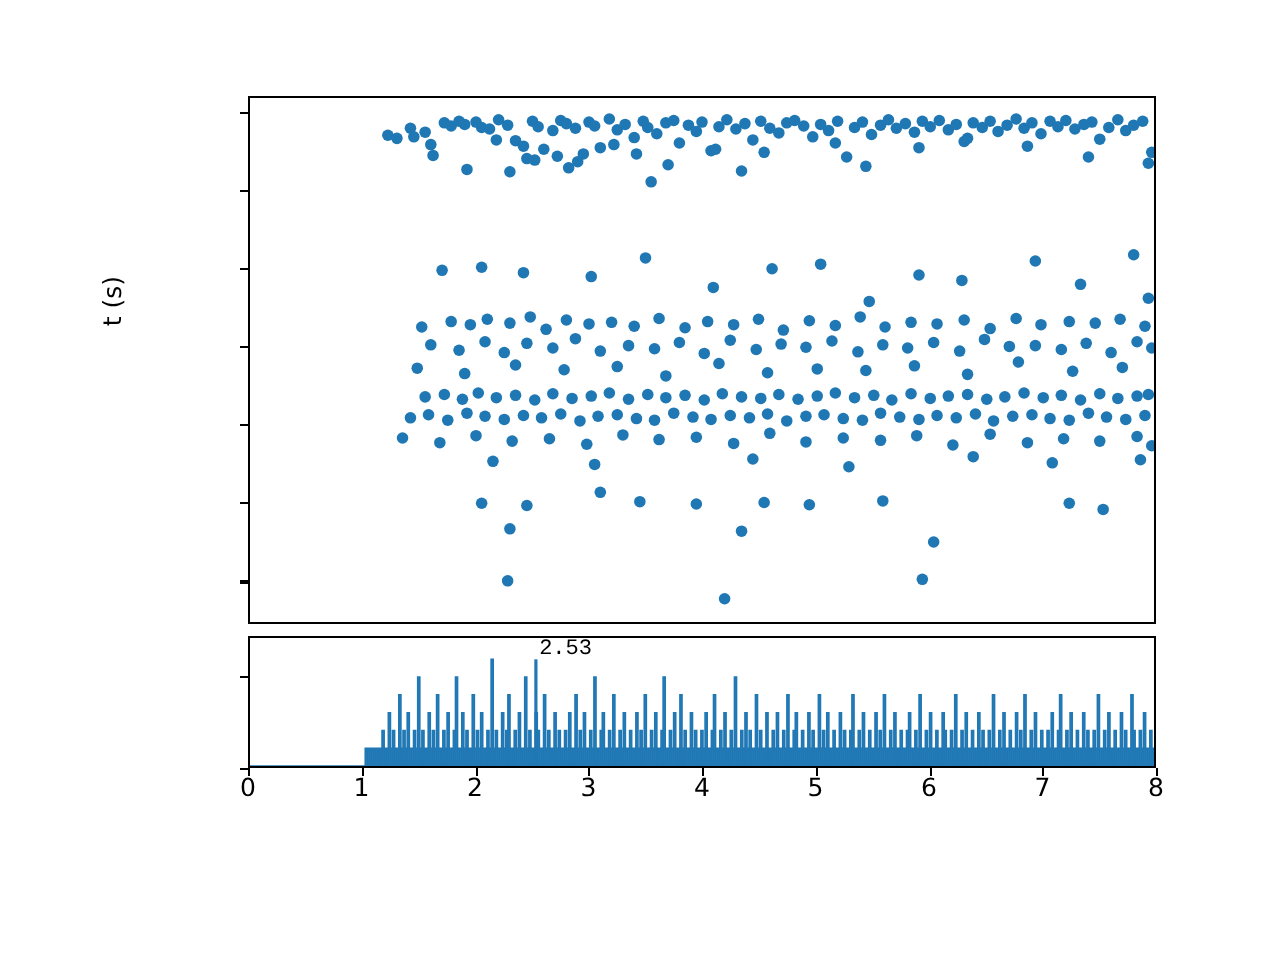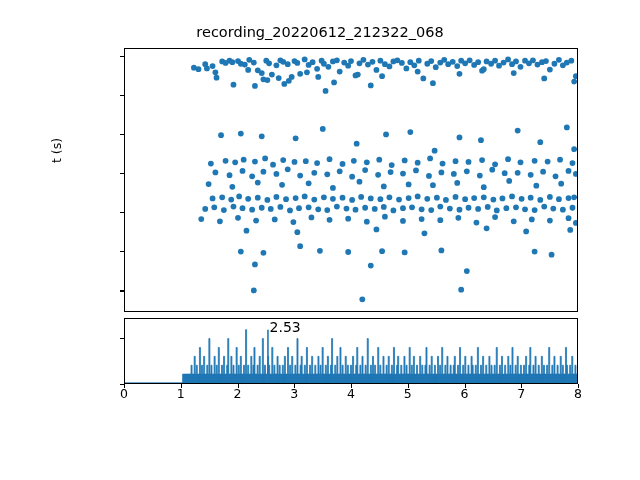--- a/index.html
+++ b/index.html
@@ -36,29 +36,28 @@
     position:absolute;top:388px;width:40px;text-align:center;
     font-size:12.5px;color:#000;line-height:1;
   }
   .xtickmark{position:absolute;top:384px;width:1.1px;height:4px;background:#000;}
   #xlabel{
     position:absolute;left:124px;top:408px;width:454px;text-align:center;
     font-size:12.5px;color:#000;
   }
 
   #peak-annot{
-    position:absolute;font-size:14px;color:#000;white-space:nowrap;line-height:1;
+    position:absolute;font-size:11px;color:#000;white-space:nowrap;line-height:1;font-family:Liberation Mono, monospace;
   }
 </style>
 </head>
 <body>
 
 <div id="figure">
 
-  <div id="fig-title">recording_20220612_212322_068</div>
 
   <div id="ax-top">
     <svg id="scatter-svg" viewBox="0 0 454 264" preserveAspectRatio="none">
         <circle cx="69.23" cy="18.77" r="2.90" fill="#1f77b4"></circle>
         <circle cx="73.78" cy="20.34" r="2.90" fill="#1f77b4"></circle>
         <circle cx="80.58" cy="15.25" r="2.90" fill="#1f77b4"></circle>
         <circle cx="87.96" cy="17.21" r="2.90" fill="#1f77b4"></circle>
         <circle cx="90.80" cy="23.47" r="2.90" fill="#1f77b4"></circle>
         <circle cx="97.61" cy="12.52" r="2.90" fill="#1f77b4"></circle>
         <circle cx="101.02" cy="14.08" r="2.90" fill="#1f77b4"></circle>

